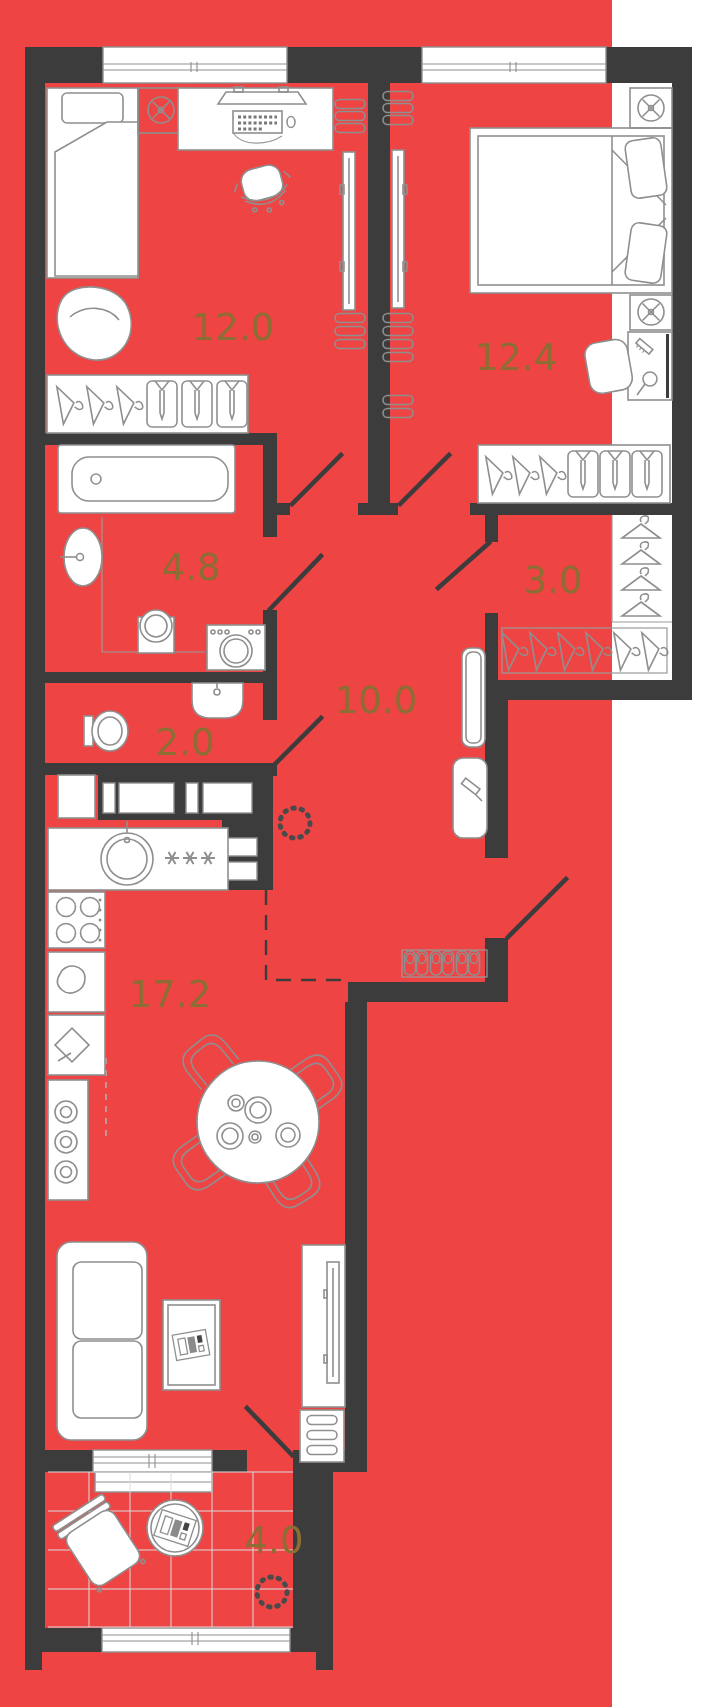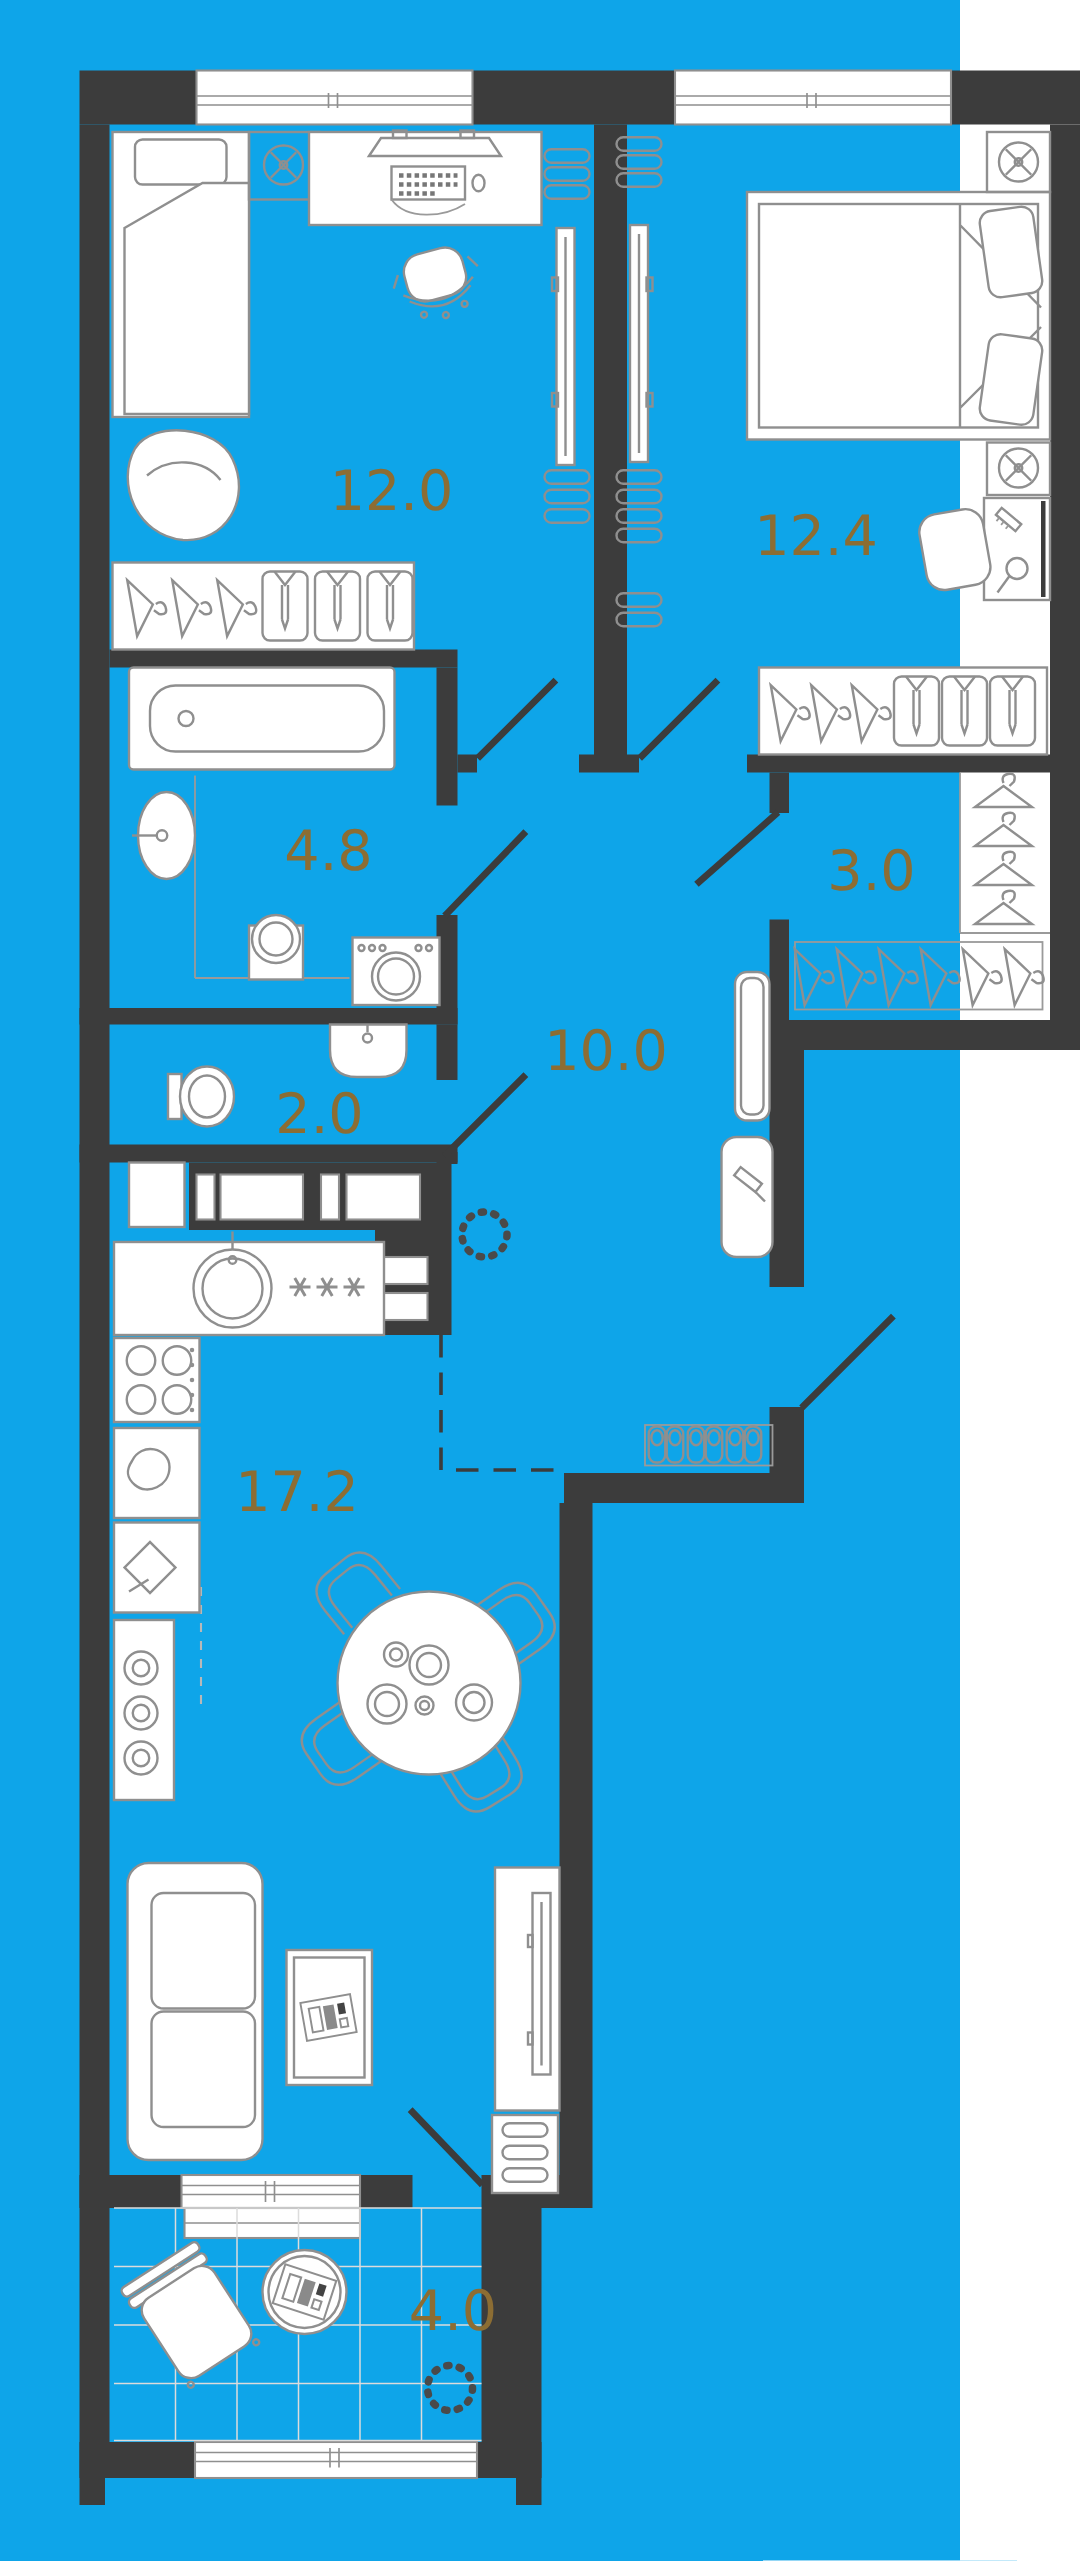--- a/index.html
+++ b/index.html
@@ -1,17 +1,17 @@
 <!DOCTYPE html>
 <html><head>
 <meta charset="utf-8">
 <title>Floor plan</title>
 <style>
   html,body{margin:0;padding:0;background:#ffffff;}
-  .stage{width:612px;height:1707px;position:relative;background:#0ea5e9;font-family:"DejaVu Sans",sans-serif;padding-left:28px;}
+  .stage{width:612px;height:1707px;position:relative;background:#ef4444;font-family:"DejaVu Sans",sans-serif;}
   svg{display:block;}
   .w{fill:#3c3c3c;stroke:none;}
   .f{fill:#ffffff;stroke:#8f8f8f;stroke-width:1.6;}
   .fn{fill:none;stroke:#8f8f8f;stroke-width:1.6;}
   .fd{fill:none;stroke:#9a9a9a;stroke-width:1.2;}
   .dk{fill:#3c3c3c;}
   .door{fill:none;stroke:#3c3c3c;stroke-width:4.5;stroke-linecap:square;}
   .winf{fill:#ffffff;stroke:#8f8f8f;stroke-width:1.4;}
   .winl{fill:none;stroke:#8f8f8f;stroke-width:1.1;}
   .dash{fill:none;stroke:#3c3c3c;stroke-width:2.4;stroke-dasharray:15 10;}

